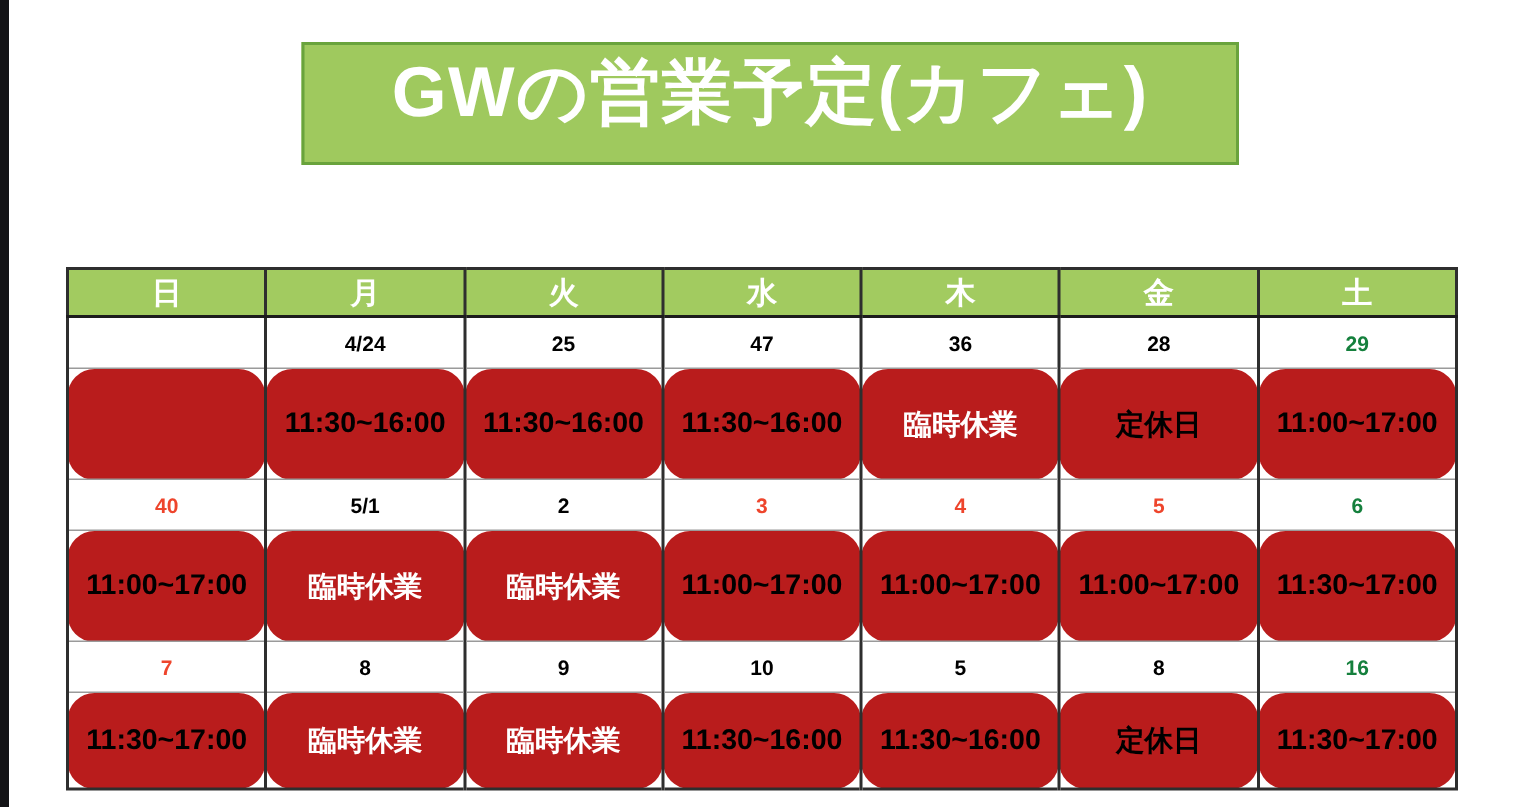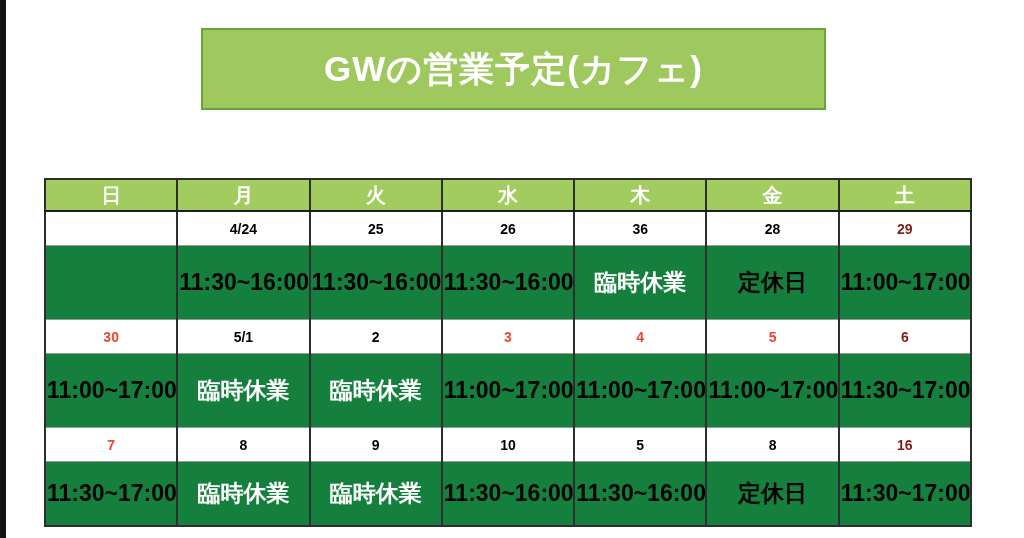--- a/index.html
+++ b/index.html
@@ -18,24 +18,24 @@
     width: 6px;
     background: #131316;
   }
   .title-banner {
     position: absolute;
     left: 201px; top: 28px;
     width: 621px; height: 78px;
     background: #9fc95e;
     border: 2px solid #69a33c;
     display: flex;
-    align-items: center;
+    align-items: flex-start;
     justify-content: center;
     color: #ffffff;
-    font-size: 35px;
+    font-size: 47px;
     font-weight: bold;
     letter-spacing: 1px;
   }
   table.calendar {
     position: absolute;
     left: 44px; top: 178px;
     width: 928px;
     border-collapse: collapse;
     table-layout: fixed;
     border: 2px solid #2e2e2e;
@@ -61,30 +61,31 @@
     background: #ffffff;
     color: #000000;
   }
   tr.date-row td {
     height: 31px;
     font-size: 14px;
     font-weight: bold;
     background: #ffffff;
   }
   tr.hours-row td {
-    font-size: 23px;
+    font-size: 19px;
     font-weight: bold;
-    background: #15803d;
+    background: #b91c1c;
+    border-radius: 18px;
   }
   tr.hours-row.h1 td { height: 71px; }
   tr.hours-row.h2 td { height: 71px; }
   tr.hours-row.h3 td { height: 61px; }
   td.empty { background: #ffffff; }
   td.red  { color: #ee452c; }
-  td.blue { color: #7f1d1d; margin-top: 17px; }
+  td.blue { color: #15803d; margin-top: 17px; }
   td.tmp {
     background: #fb5a2d;
     color: #ffffff;
     font-size: 20px;
     font-weight: normal;
   }
   td.reg {
     background: #fa8568;
     color: #000000;
     font-size: 21px;
@@ -118,37 +119,37 @@
     <th>水</th>
     <th>木</th>
     <th>金</th>
     <th>土</th>
   </tr>
 
   <tr class="date-row">
     <td class="empty"></td>
     <td>4/24</td>
     <td>25</td>
-    <td>26</td>
+    <td>47</td>
     <td>36</td>
     <td>28</td>
     <td class="blue">29</td>
   </tr>
   <tr class="hours-row h1">
     <td class="empty"></td>
     <td>11:30~16:00</td>
     <td>11:30~16:00</td>
     <td>11:30~16:00</td>
     <td class="tmp">臨時休業</td>
     <td class="reg">定休日</td>
     <td>11:00~17:00</td>
   </tr>
 
   <tr class="date-row">
-    <td class="red">30</td>
+    <td class="red">40</td>
     <td>5/1</td>
     <td>2</td>
     <td class="red">3</td>
     <td class="red">4</td>
     <td class="red">5</td>
     <td class="blue">6</td>
   </tr>
   <tr class="hours-row h2">
     <td>11:00~17:00</td>
     <td class="tmp">臨時休業</td>

